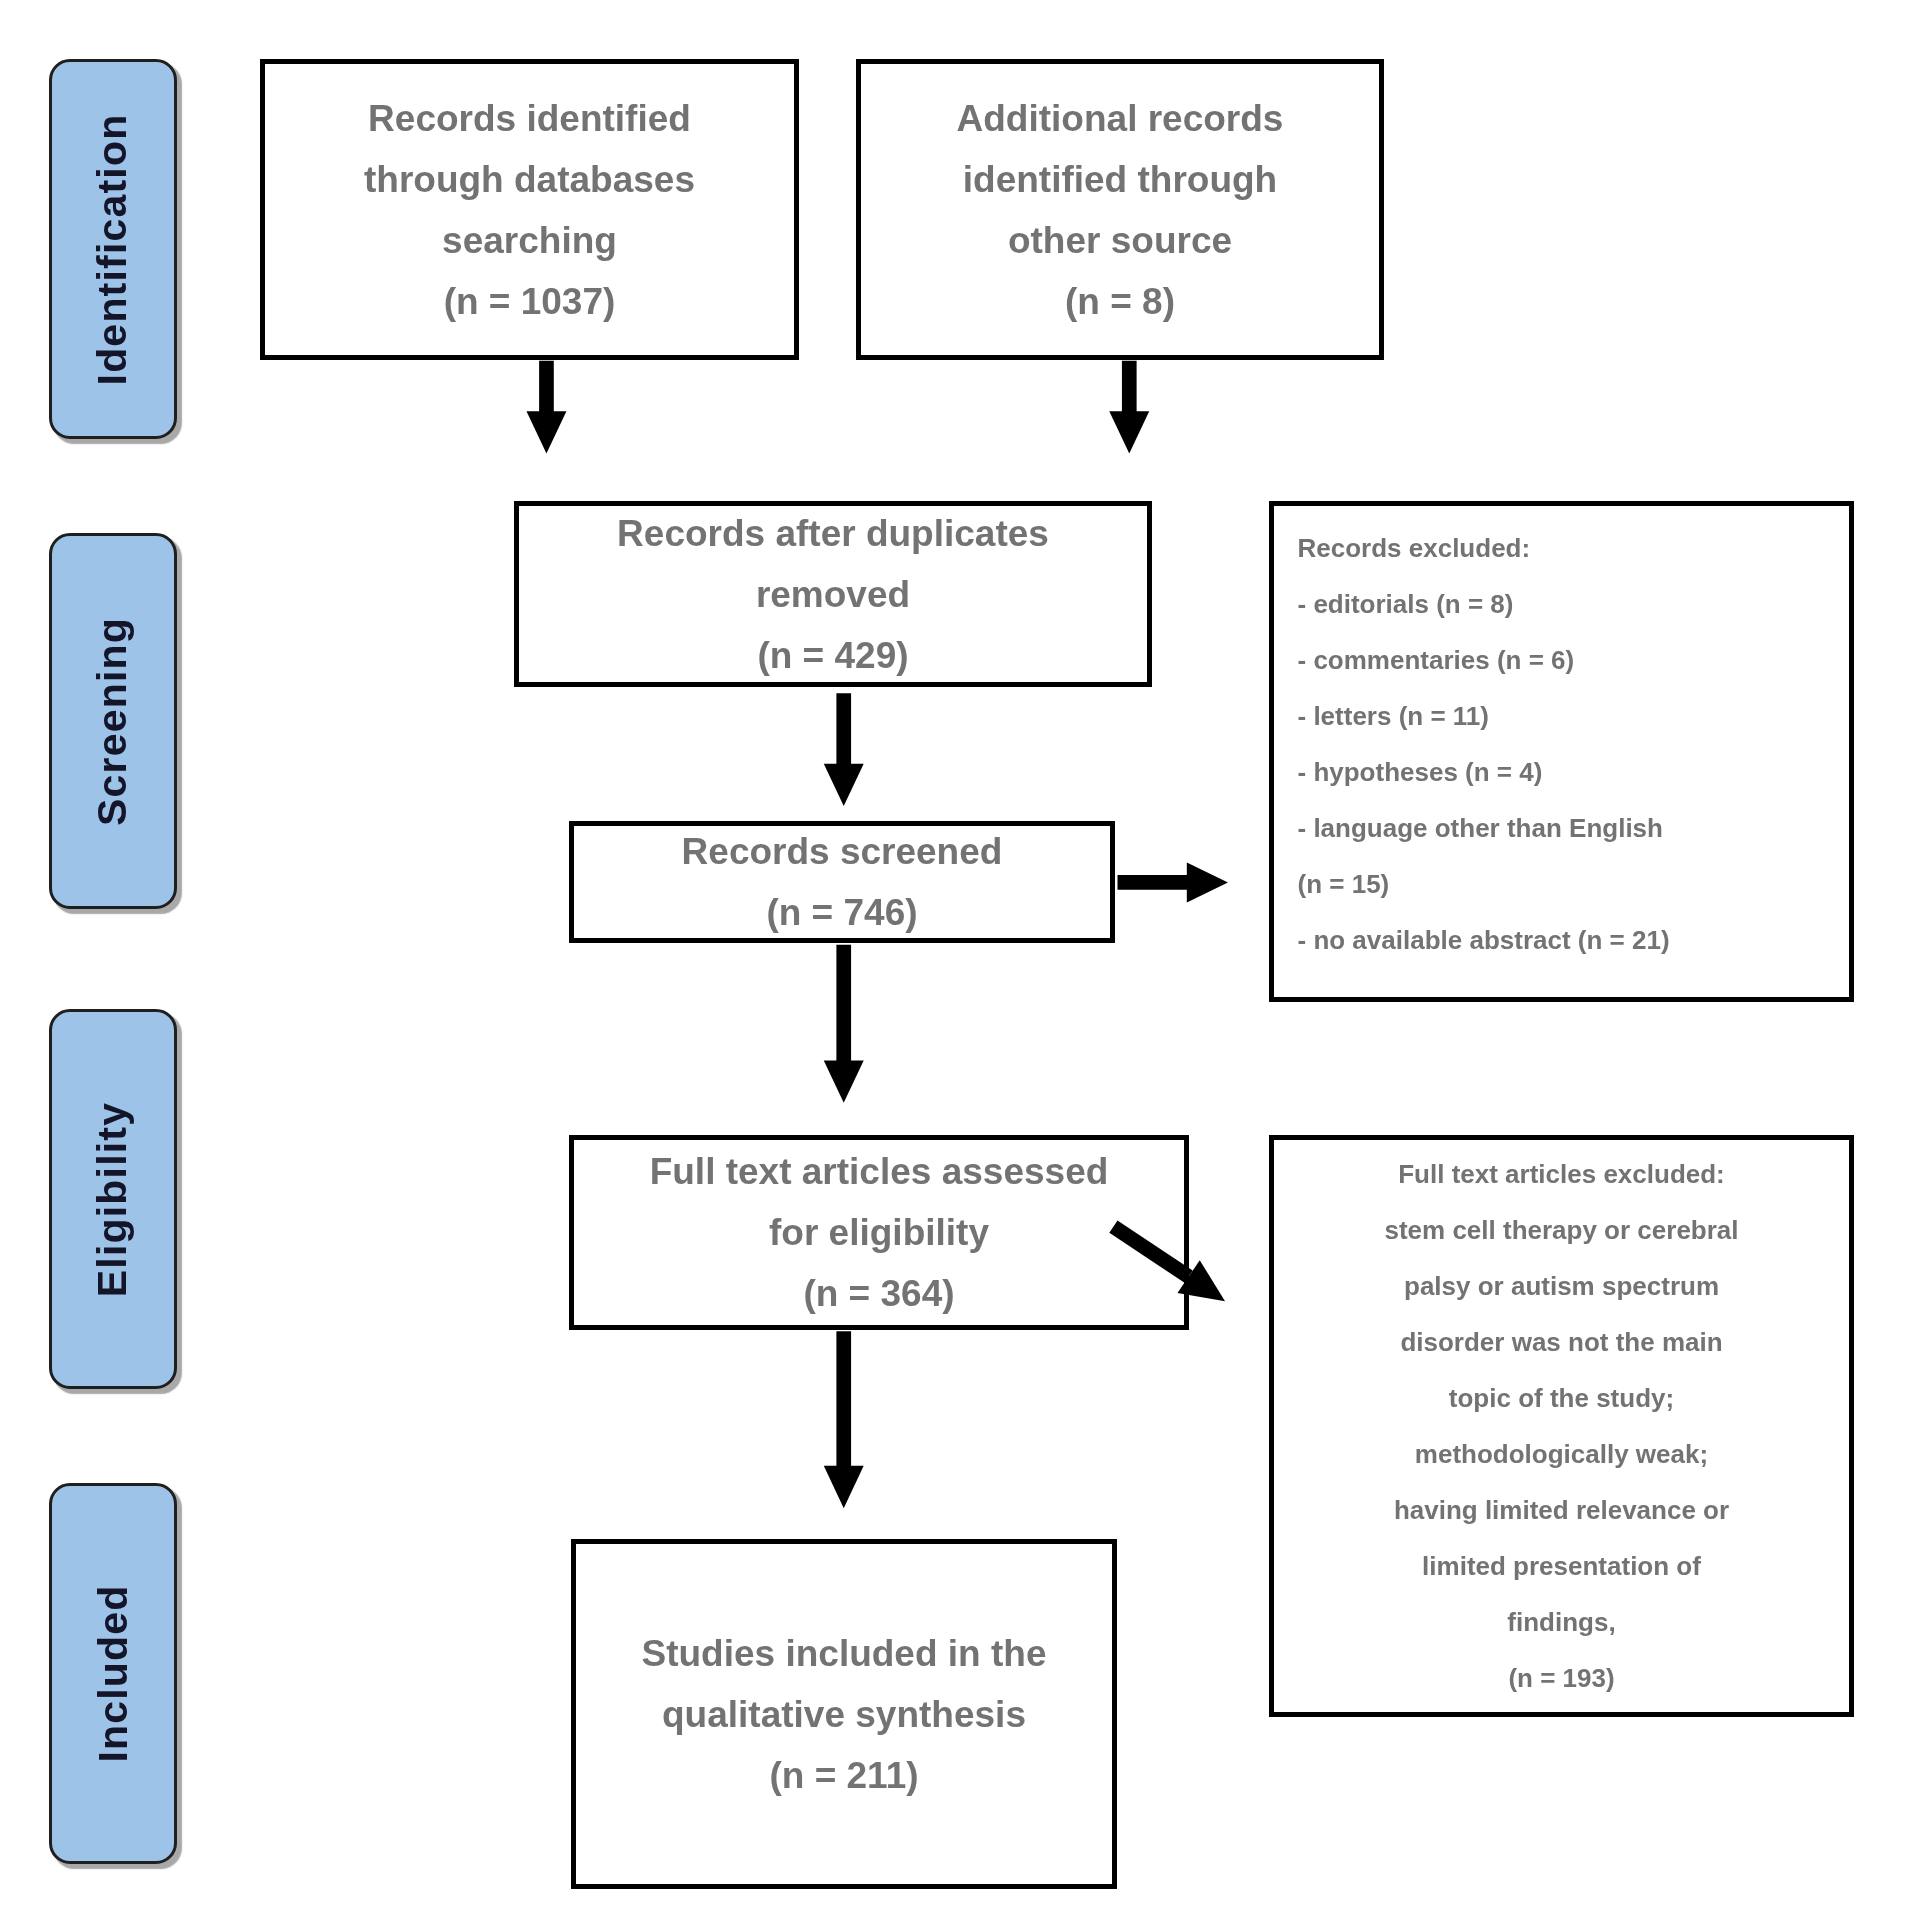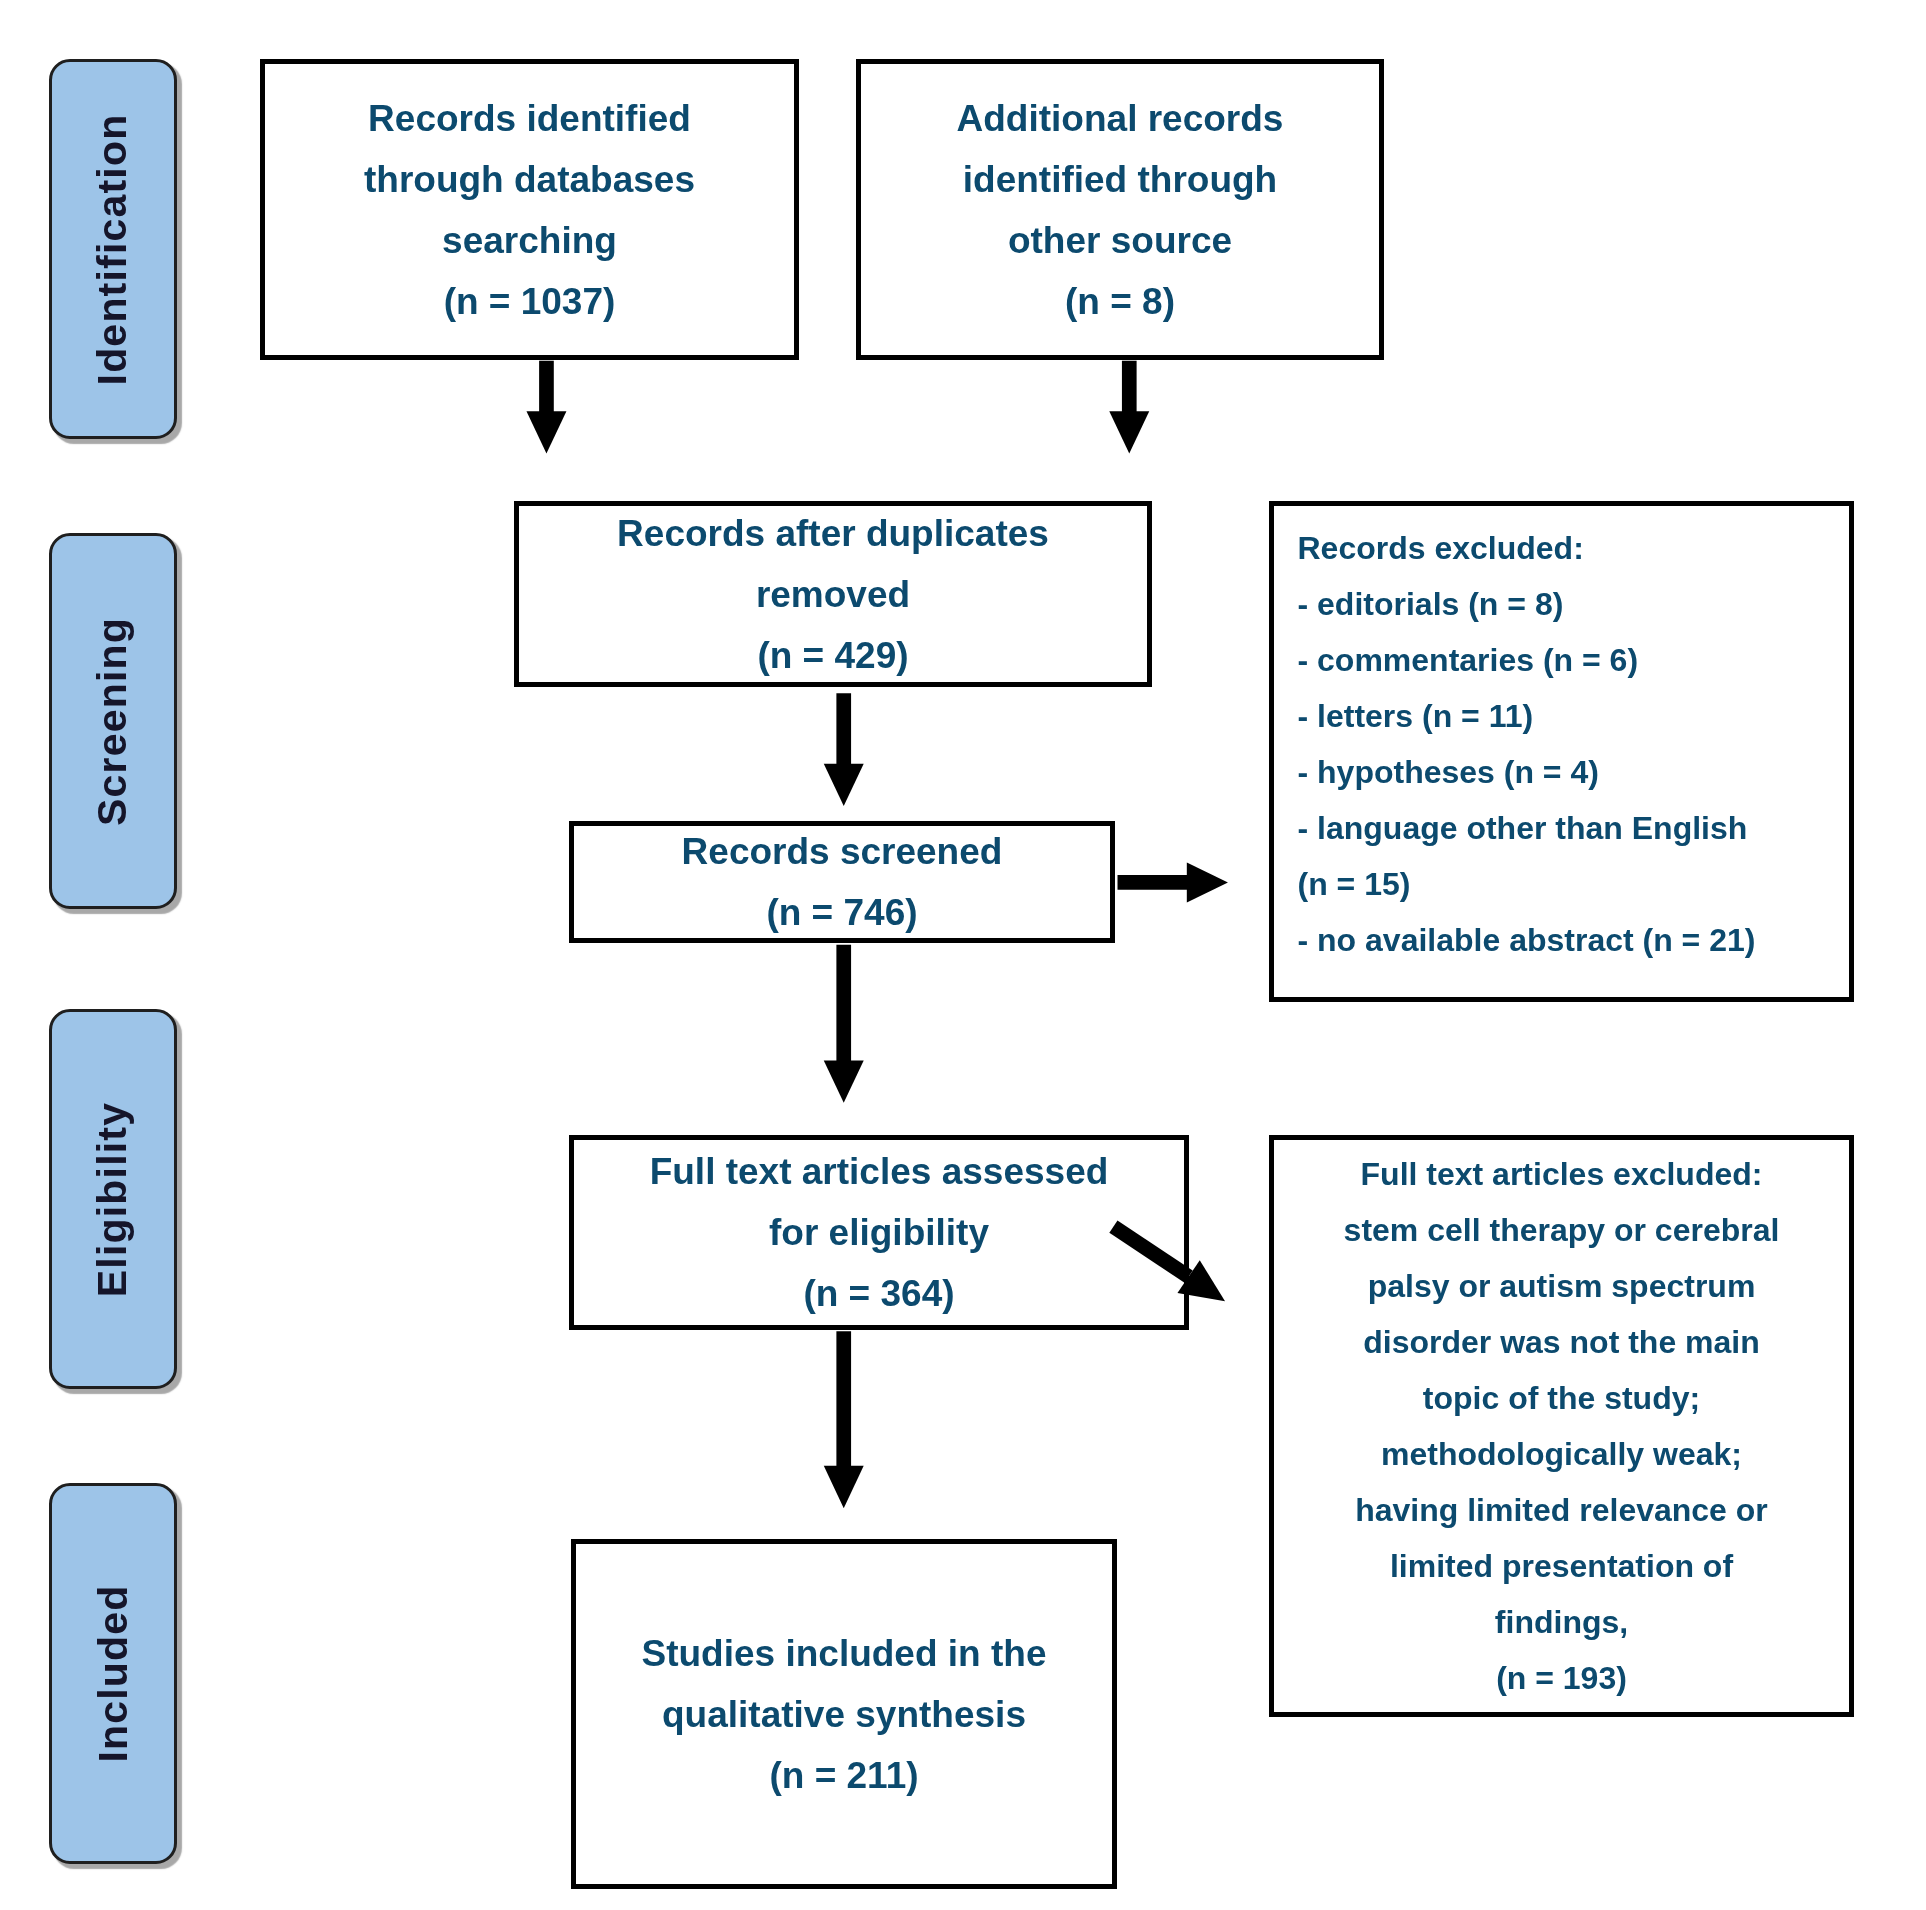--- a/index.html
+++ b/index.html
@@ -53,25 +53,25 @@
     display: flex;
     align-items: center;
     justify-content: center;
   }
   .node-text {
     white-space: pre-line;
     font-weight: 700;
     font-size: 37px;
     line-height: 61px;
     text-align: center;
-    color: #0c4a6e;
+    color: #737373;
     width: 100%;
   }
   .node.side .node-text {
-    font-size: 32px;
+    font-size: 26px;
     line-height: 56px;
   }
   #node-records-excluded {
     align-items: flex-start;
     justify-content: flex-start;
   }
   #node-records-excluded .node-text {
     text-align: left;
     padding: 14px 11.8px 0 23.5px;
     box-sizing: border-box;

